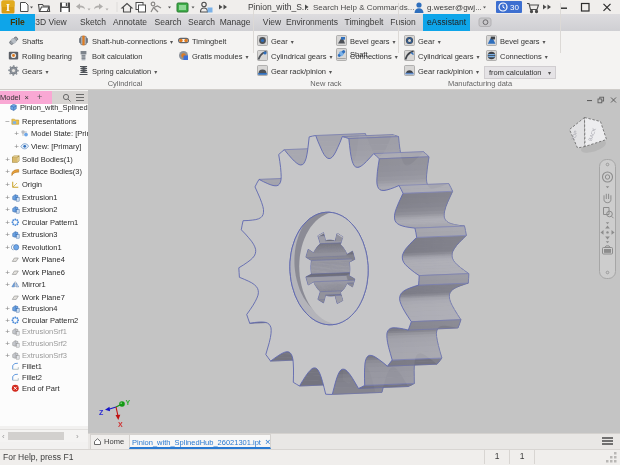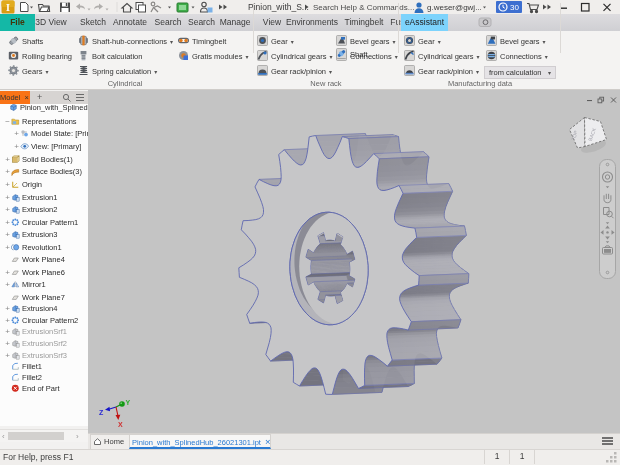--- a/index.html
+++ b/index.html
@@ -106,32 +106,32 @@
     </g>
   <path d="M543 4.5l3.5 2.5-3.5 2.5z" fill="#4a4a4a"></path>
     <path d="M547.5 4.5l3.5 2.5-3.5 2.5z" fill="#4a4a4a"></path>
 
   <rect x="560" y="7.5" width="7" height="1.4" fill="#2c2c2c"></rect>
   <rect x="581.5" y="3.5" width="7.5" height="7.5" fill="none" stroke="#2c2c2c" stroke-width="1.2"></rect>
   <path d="M603.5 3.8l7 7M610.5 3.8l-7 7" stroke="#2c2c2c" stroke-width="1.2"></path>
 </svg>
 
 <div class="abs" id="tabrow"></div>
-<div class="tab" style="left:0px;width:35px;background:#14b8a6;color:#42350a;font-weight:bold">File</div>
+<div class="tab" style="left:0px;width:35px;background:#0ea5e9;color:#42350a;font-weight:bold">File</div>
 <div class="tab" style="left:30px;width:42px">3D View</div>
 <div class="tab" style="left:79px;width:28px">Sketch</div>
 <div class="tab" style="left:113px;width:34px">Annotate</div>
 <div class="tab" style="left:154px;width:28px">Search</div>
 <div class="tab" style="left:188px;width:26px">Search</div>
 <div class="tab" style="left:219px;width:32px">Manage</div>
 <div class="tab" style="left:259px;width:26px">View</div>
 <div class="tab" style="left:285px;width:54px">Environments</div>
 <div class="tab" style="left:342px;width:44px">Timingbelt</div>
 <div class="tab" style="left:387px;width:32px">Fusion</div>
-<div class="tab" style="left:401px;width:47px;background:#7dd3fc;color:#222">eAssistant</div>
+<div class="tab" style="left:423px;width:47px;background:#0ea5e9;color:#222">eAssistant</div>
 <svg class="abs" style="left:478px;top:17px" width="16" height="11">
     <rect x="1" y="1" width="12" height="8.5" rx="2" fill="#c9c8cb" stroke="#b2b1b4"></rect>
     <circle cx="7.5" cy="5.2" r="2.4" fill="none" stroke="#6d6c6f" stroke-width="1"></circle>
   </svg>
 
 <div class="abs" id="ribbon"></div>
 <div class="rbtn" style="left:8px;top:35px"><svg width="11" height="11">
       <g transform="rotate(-40 5.5 5.5)">
         <rect x="1" y="4" width="9" height="3.6" rx="1.4" fill="#9aa0a8" stroke="#5f646b" stroke-width="0.7"></rect>
         <rect x="3.6" y="3" width="3.6" height="5.6" rx="1.2" fill="#b9bfc6"></rect>
@@ -244,21 +244,21 @@
       <rect x="0.5" y="0.5" width="10" height="10" rx="1" fill="#d8d7d6" stroke="#9a9998" stroke-width="0.7"></rect>
       <circle cx="5.5" cy="5.5" r="3.8" fill="#3d4148"></circle>
       <path d="M2.2 4.6h6.6M2.2 6.6h6.6" stroke="#7ab1e8" stroke-width="1.1"></path>
     </svg>Connections<span class="dda">▾</span></div>
 <div class="rbtn" style="left:484px;top:66px;width:72px;height:13px;line-height:12px;background:#e5e3e6;border:1px solid #d0cdd0;padding-left:4px">from calculation<span class="dda" style="float:right;margin-right:4px">▾</span></div>
 <div class="rlabel" style="left:420px;width:120px">Manufacturing data</div>
 <div class="rsep" style="left:560px"></div>
 
 <div class="abs" id="browser"></div>
 <div class="abs" id="bhead"></div>
-<div class="abs" style="left:0;top:91px;width:30px;height:13px;background:#f97316;font-size:7.5px;color:#333;line-height:13px"> Model&nbsp;&nbsp;×</div>
+<div class="abs" style="left:0;top:91px;width:52px;height:13px;background:#f9a8d4;font-size:7.5px;color:#333;line-height:13px"> Model&nbsp;&nbsp;×</div>
 <div class="abs" style="left:37px;top:91px;width:10px;font-size:9px;color:#555;line-height:13px">+</div>
 <svg class="abs" style="left:62px;top:93px" width="24" height="10">
  <circle cx="4" cy="4" r="2.6" fill="none" stroke="#6a6a6a" stroke-width="1"></circle>
     <path d="M6 6l2.5 2.5" stroke="#6a6a6a" stroke-width="1"></path>
  <g stroke="#6a6a6a" stroke-width="1">
       <path d="M14 1.5h8M14 4.5h8M14 7.5h8"></path>
     </g>
 </svg>
 <div class="abs" id="tree">
 <div class="trow" style="left:2px;top:-2.0px"><span class="exp"></span><svg width="9" height="9" viewBox="0 0 10.5 10.5">

